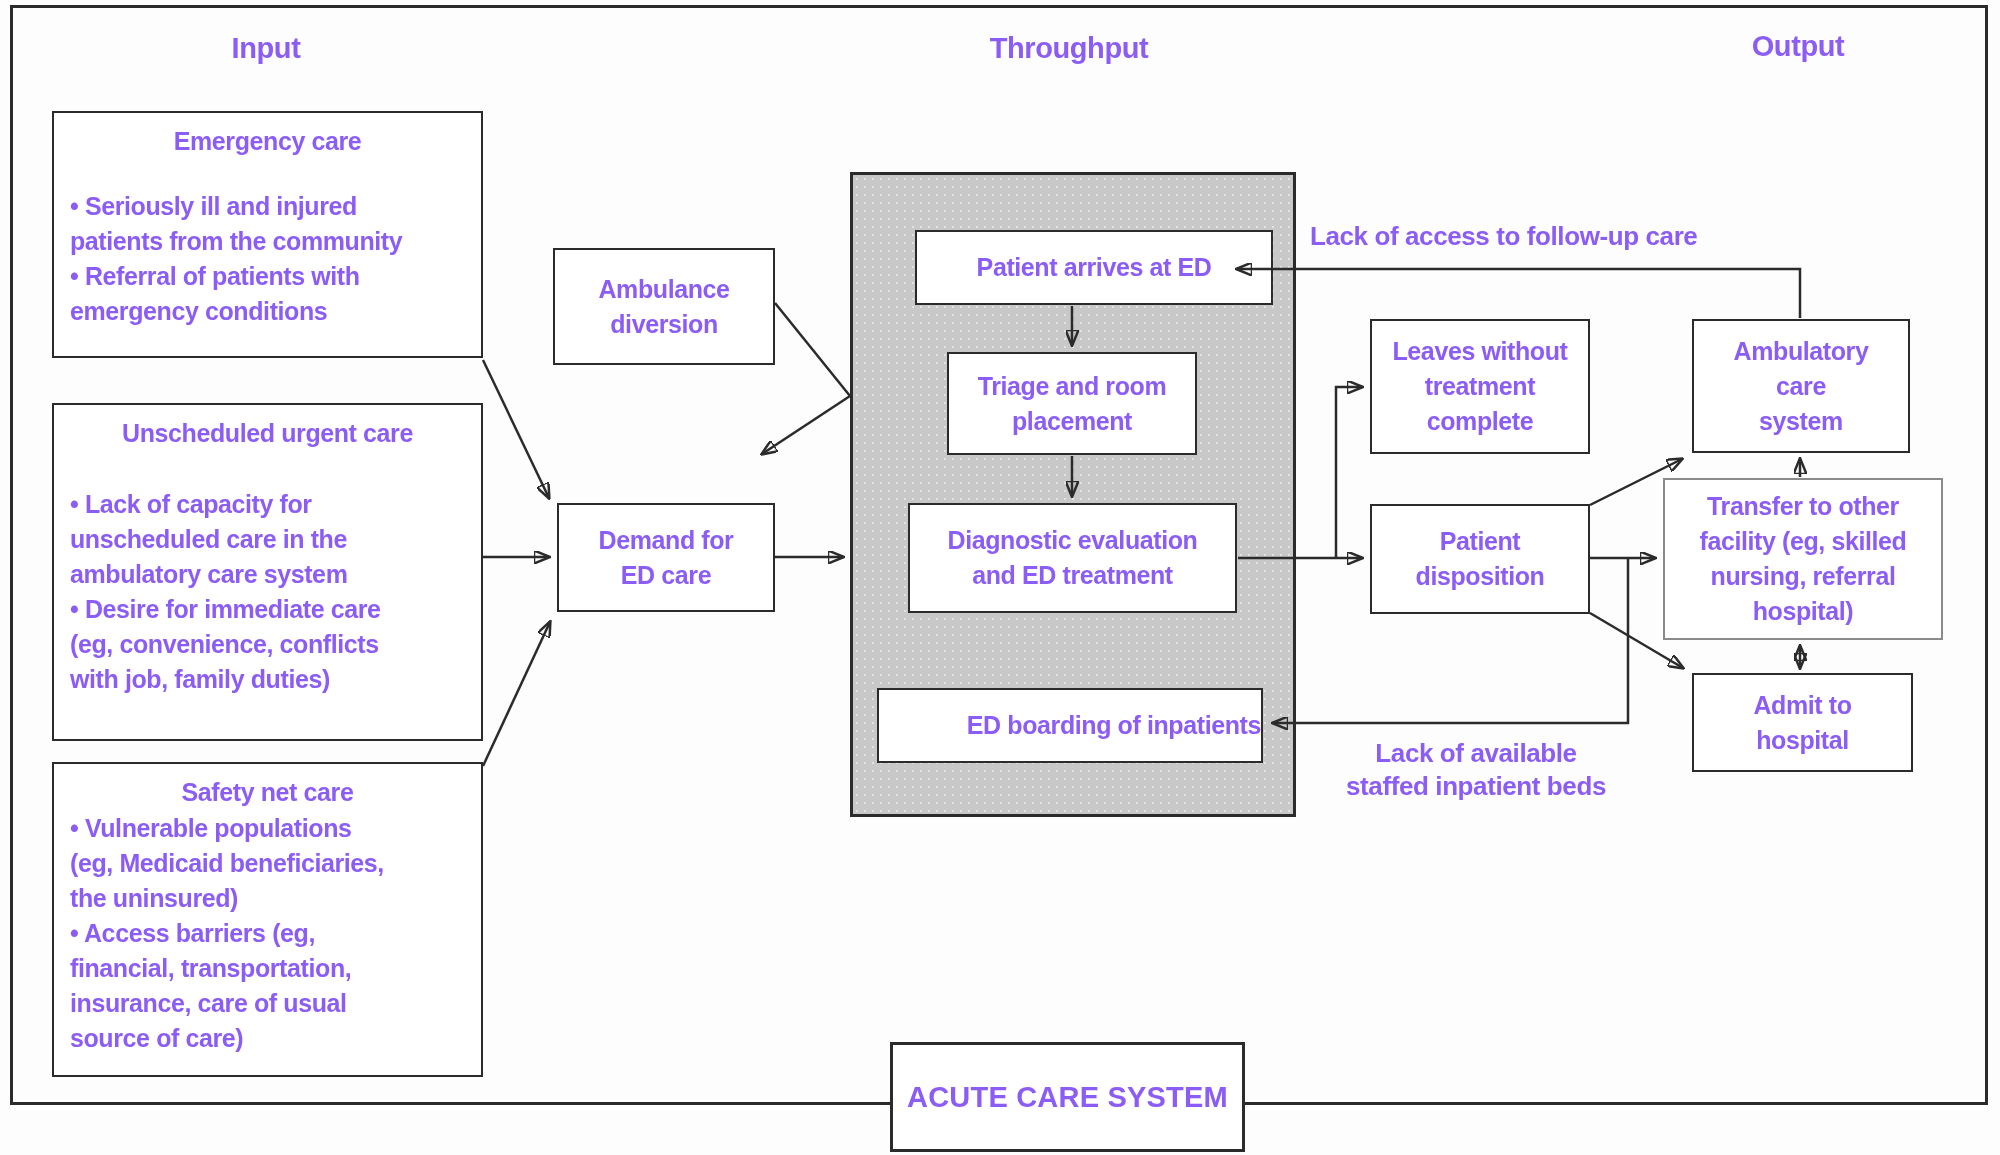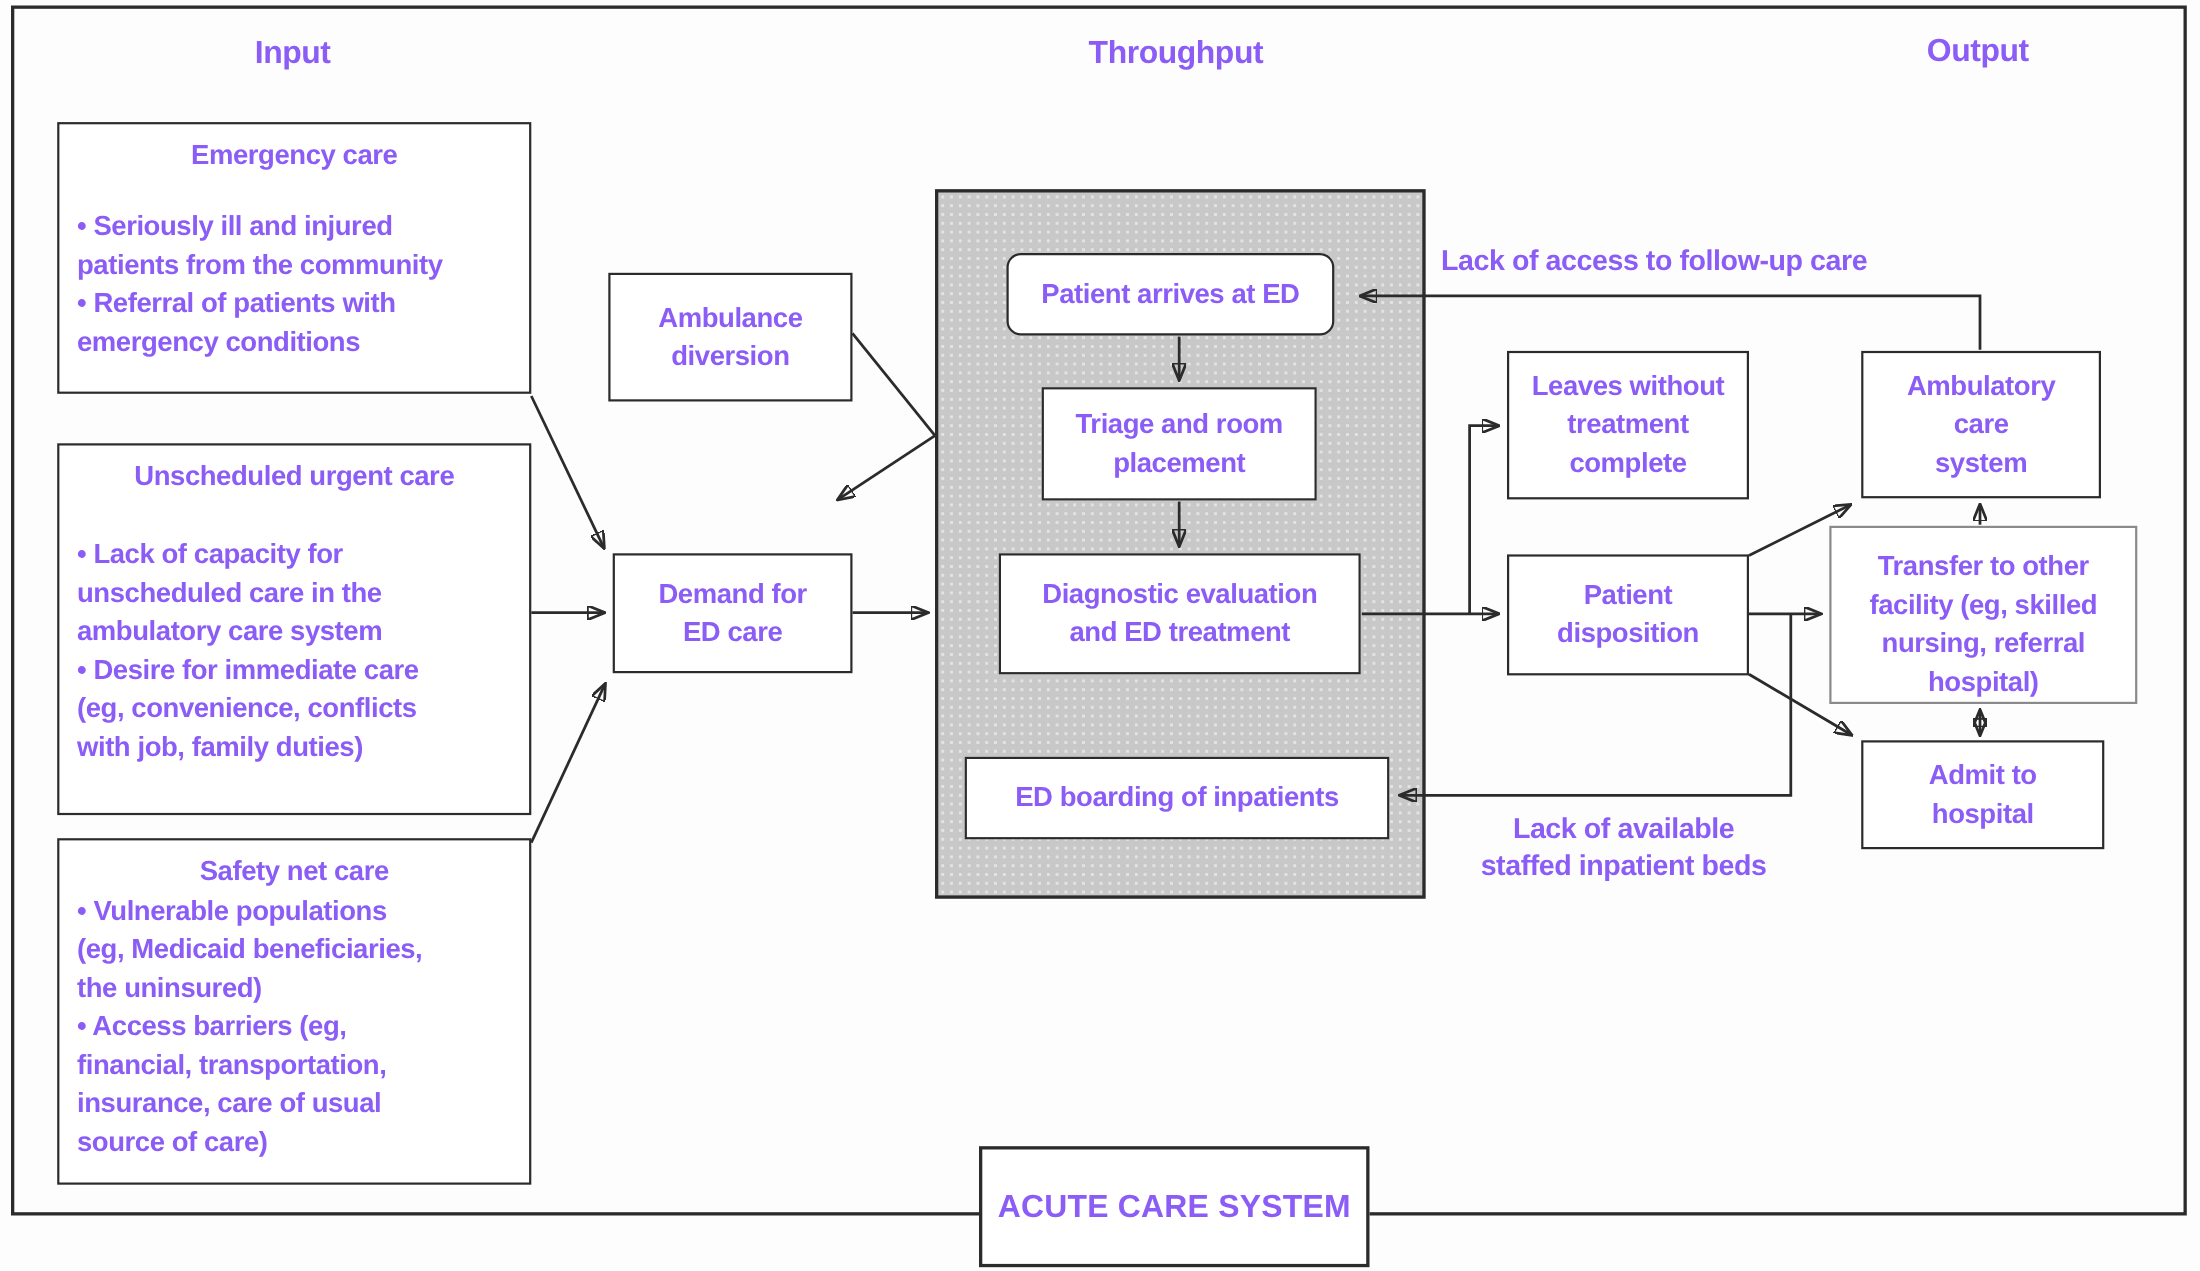--- a/index.html
+++ b/index.html
@@ -90,50 +90,50 @@
       <div class="line">Ambulance</div>
       <div class="line">diversion</div>
     </div>
   <div class="box" style="left:557px;top:503px;width:218px;height:109px;">
       <div class="line">Demand for</div>
       <div class="line">ED care</div>
     </div>
 
   <div class="gray-area"></div>
 
-  <div class="box" style="left:915px;top:230px;width:298px;height:75px;border-radius:13px;">
+  <div class="box" style="left:915px;top:230px;width:358px;height:75px;">
       <div class="line">Patient arrives at ED</div>
     </div>
   <div class="box" style="left:947px;top:352px;width:250px;height:103px;">
       <div class="line">Triage and room</div>
       <div class="line">placement</div>
     </div>
   <div class="box" style="left:908px;top:503px;width:329px;height:110px;">
       <div class="line">Diagnostic evaluation</div>
       <div class="line">and ED treatment</div>
     </div>
-  <div class="box" style="left:877px;top:688px;width:386px;height:75px;">
+  <div class="box" style="left:877px;top:688px;width:386px;height:75px;align-items:flex-end;">
       <div class="line">ED boarding of inpatients</div>
     </div>
 
   <div class="box" style="left:1370px;top:319px;width:220px;height:135px;">
       <div class="line">Leaves without</div>
       <div class="line">treatment</div>
       <div class="line">complete</div>
     </div>
   <div class="box" style="left:1370px;top:504px;width:220px;height:110px;">
       <div class="line">Patient</div>
       <div class="line">disposition</div>
     </div>
   <div class="box" style="left:1692px;top:319px;width:218px;height:134px;">
       <div class="line">Ambulatory</div>
       <div class="line">care</div>
       <div class="line">system</div>
     </div>
-  <div class="box thin-border" style="left:1663px;top:478px;width:280px;height:162px;justify-content:flex-end;">
+  <div class="box thin-border" style="left:1663px;top:478px;width:280px;height:162px;">
       <div class="line">Transfer to other</div>
       <div class="line">facility (eg, skilled</div>
       <div class="line">nursing, referral</div>
       <div class="line">hospital)</div>
     </div>
   <div class="box" style="left:1692px;top:673px;width:221px;height:99px;">
       <div class="line">Admit to</div>
       <div class="line">hospital</div>
     </div>
 

